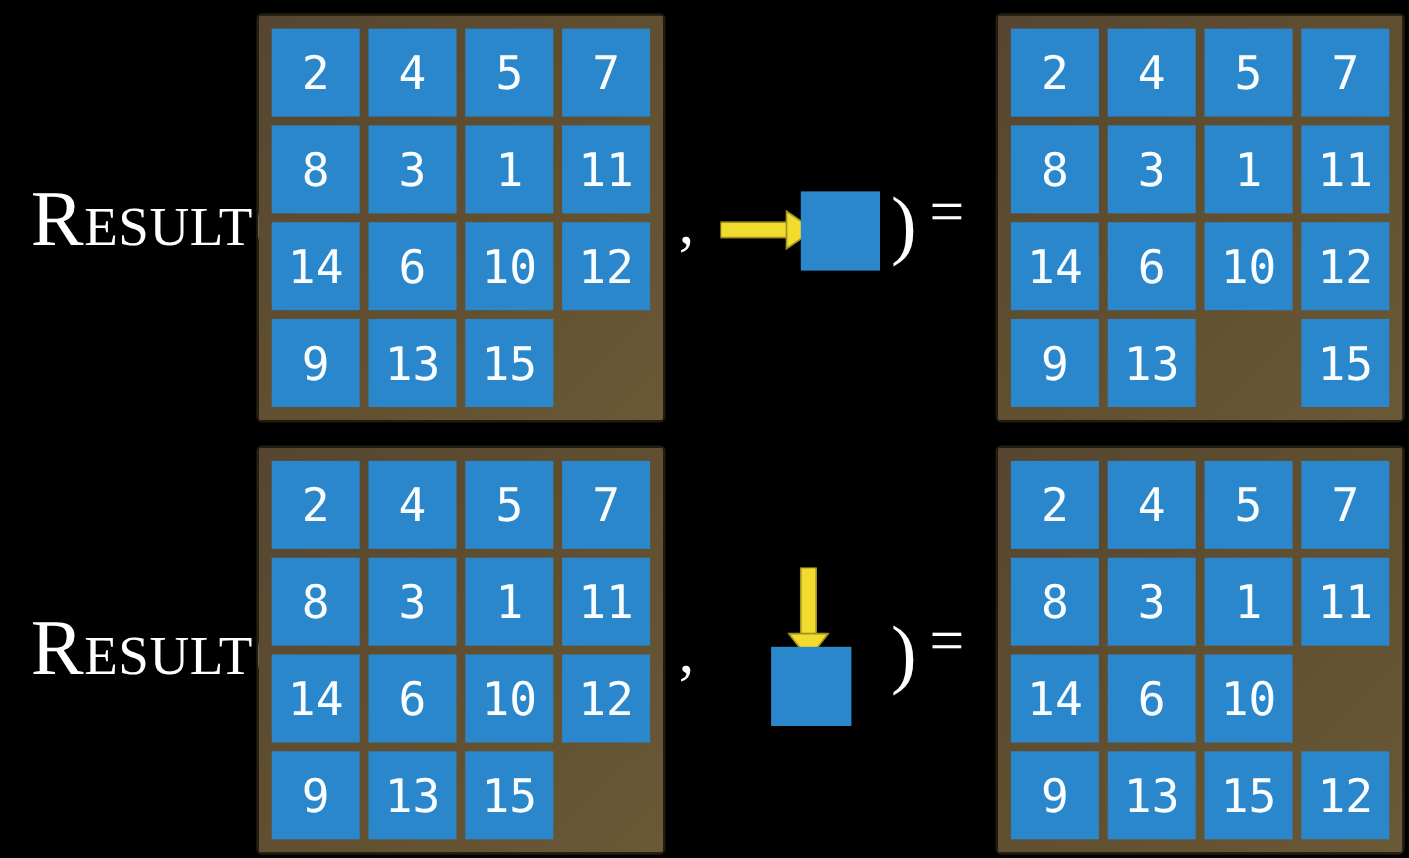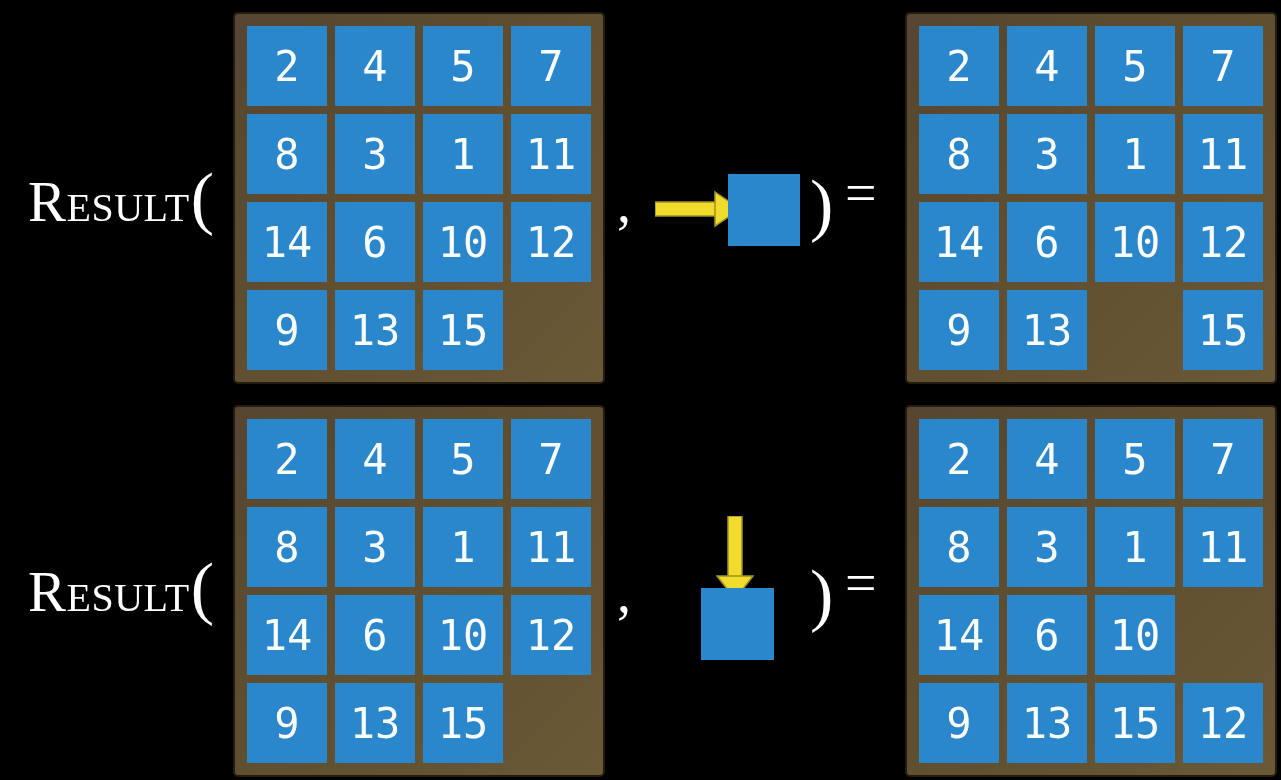--- a/index.html
+++ b/index.html
@@ -7,21 +7,21 @@
     width:1281px;height:780px;
     background:var(--background,#000);
     position:relative;overflow:hidden;
     font-family:"Liberation Serif",serif;
   }
   
   .fn-call{
     position:absolute;display:flex;align-items:baseline;
     color:var(--label_text,#fff);
   }
-  .fn-name{font-size:57px;font-variant:small-caps;letter-spacing:.5px;text-align:center;}
+  .fn-name{font-size:72px;font-variant:small-caps;letter-spacing:.5px;text-align:center;}
   .fn-open{font-size:70px;margin-left:1px;}
   .sym{
     position:absolute;color:var(--label_text,#fff);
     font-size:56px;line-height:1;
   }
   .sym-paren{font-size:70px;}
   
   .board{
     position:absolute;width:372px;height:372px;box-sizing:border-box;
     border:2px solid var(--board_border,#231c11);border-radius:5px;

